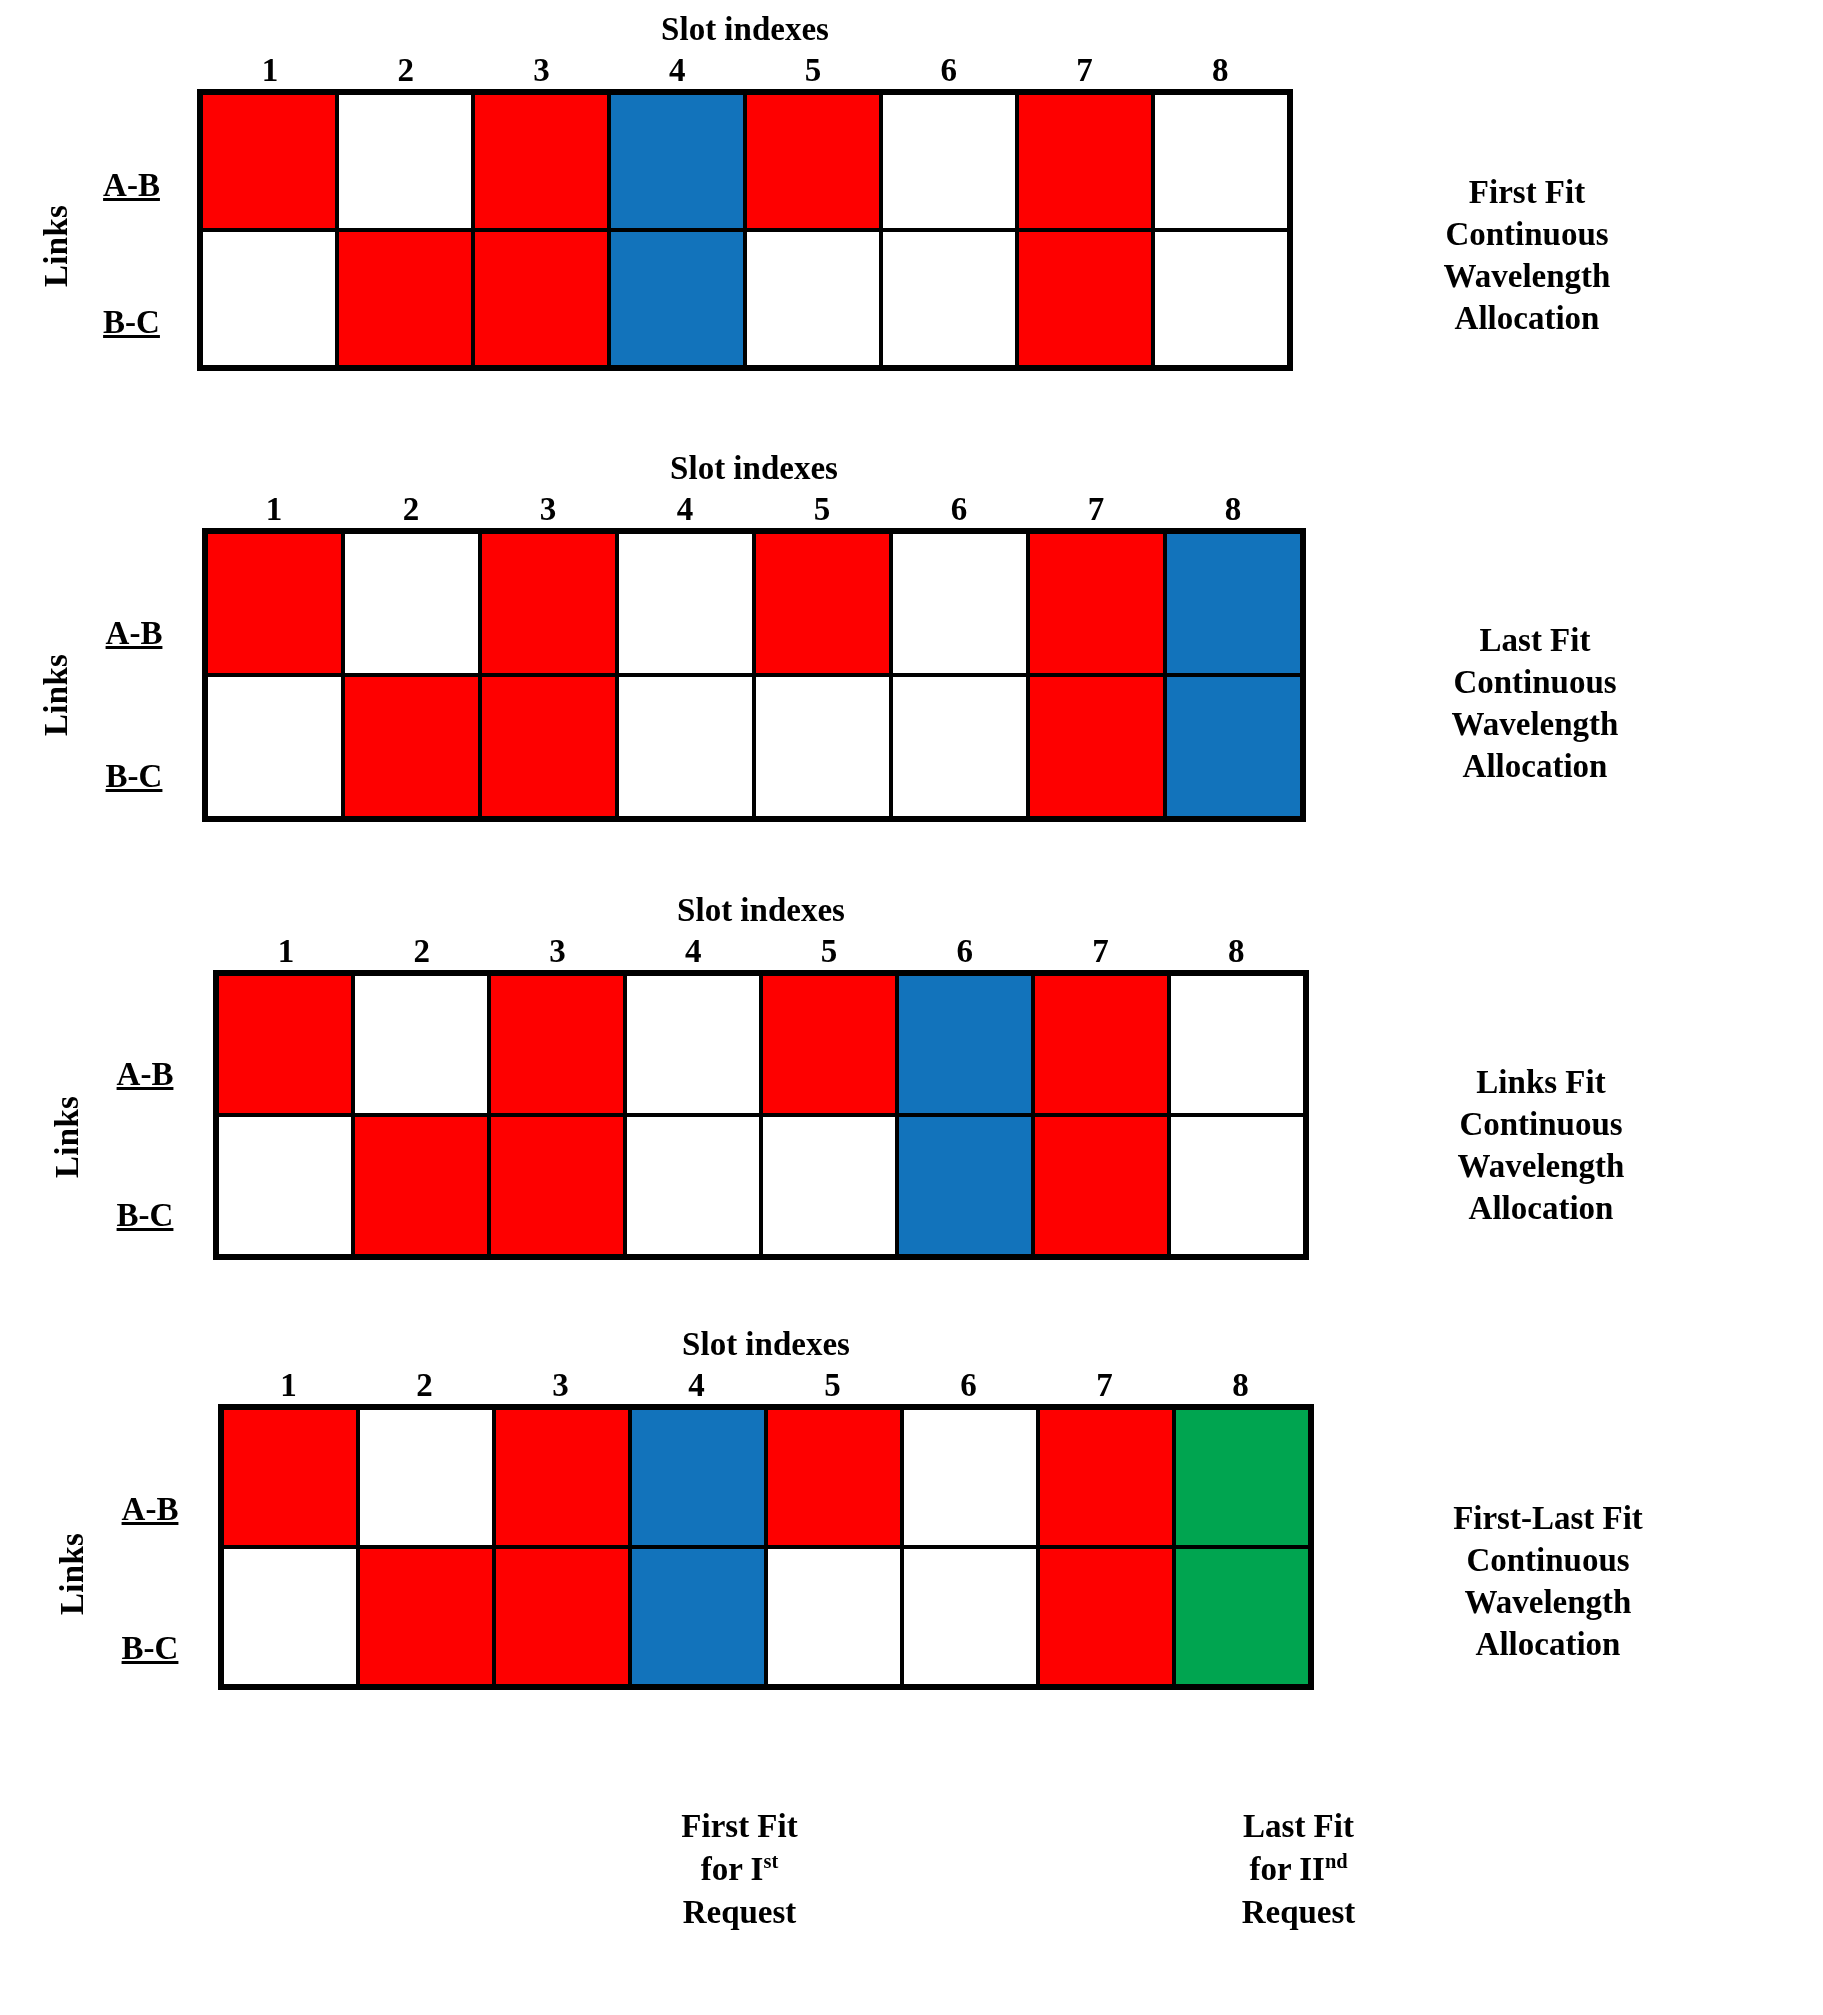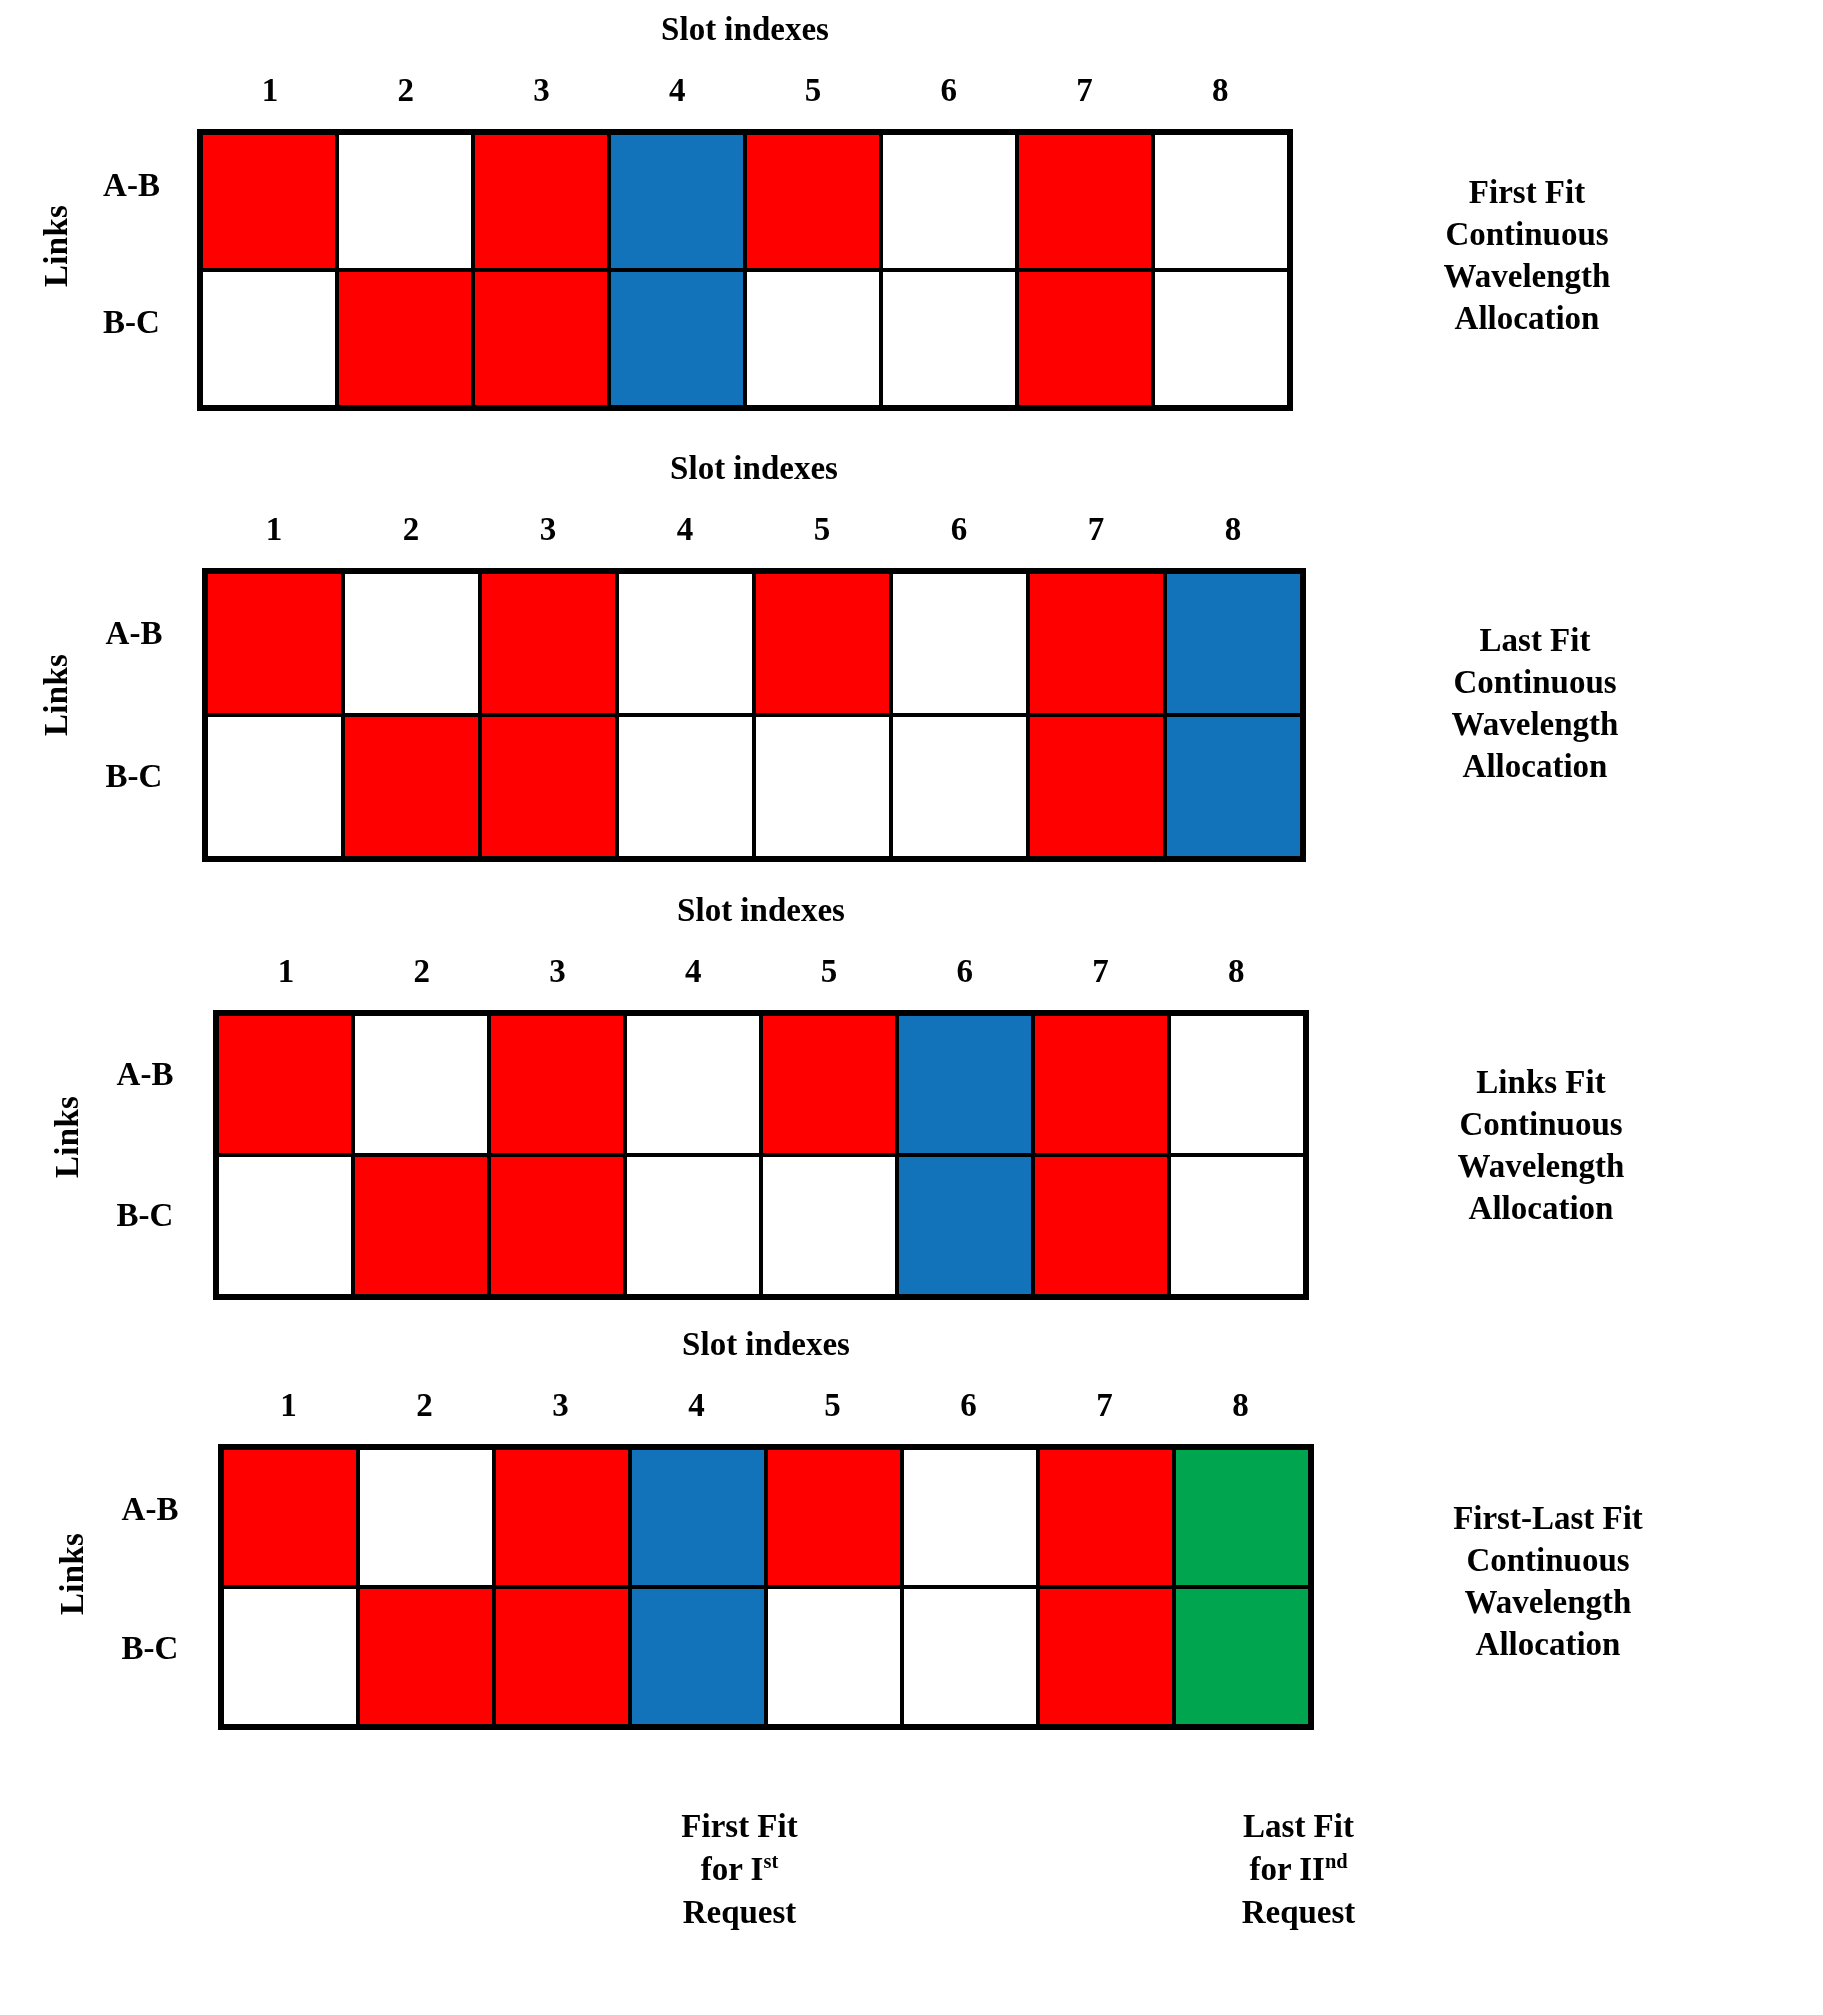--- a/index.html
+++ b/index.html
@@ -41,21 +41,20 @@
     text-align: center;
     display: flex;
     align-items: center;
     justify-content: center;
   }
 
   .grid-area {
     display: flex;
     flex-direction: column;
     align-items: center;
-    gap: 20px;
   }
 
   .slot-title {
     font-weight: bold;
     font-size: 33px;
     text-align: center;
     margin-bottom: 4.3px;
   }
 
   .slot-numbers {
@@ -92,20 +91,21 @@
     justify-content: flex-end;
   }
   .row-label {
     font-weight: bold;
     font-size: 33px;
     display: flex;
     align-items: center;
     justify-content: center;
     padding-right: 14px;
     box-sizing: border-box;
+    text-decoration: underline;
   }
 
   .caption {
     font-weight: bold;
     font-size: 33px;
     line-height: 1.28;
     text-align: center;
     display: flex;
     align-items: center;
     justify-content: center;

